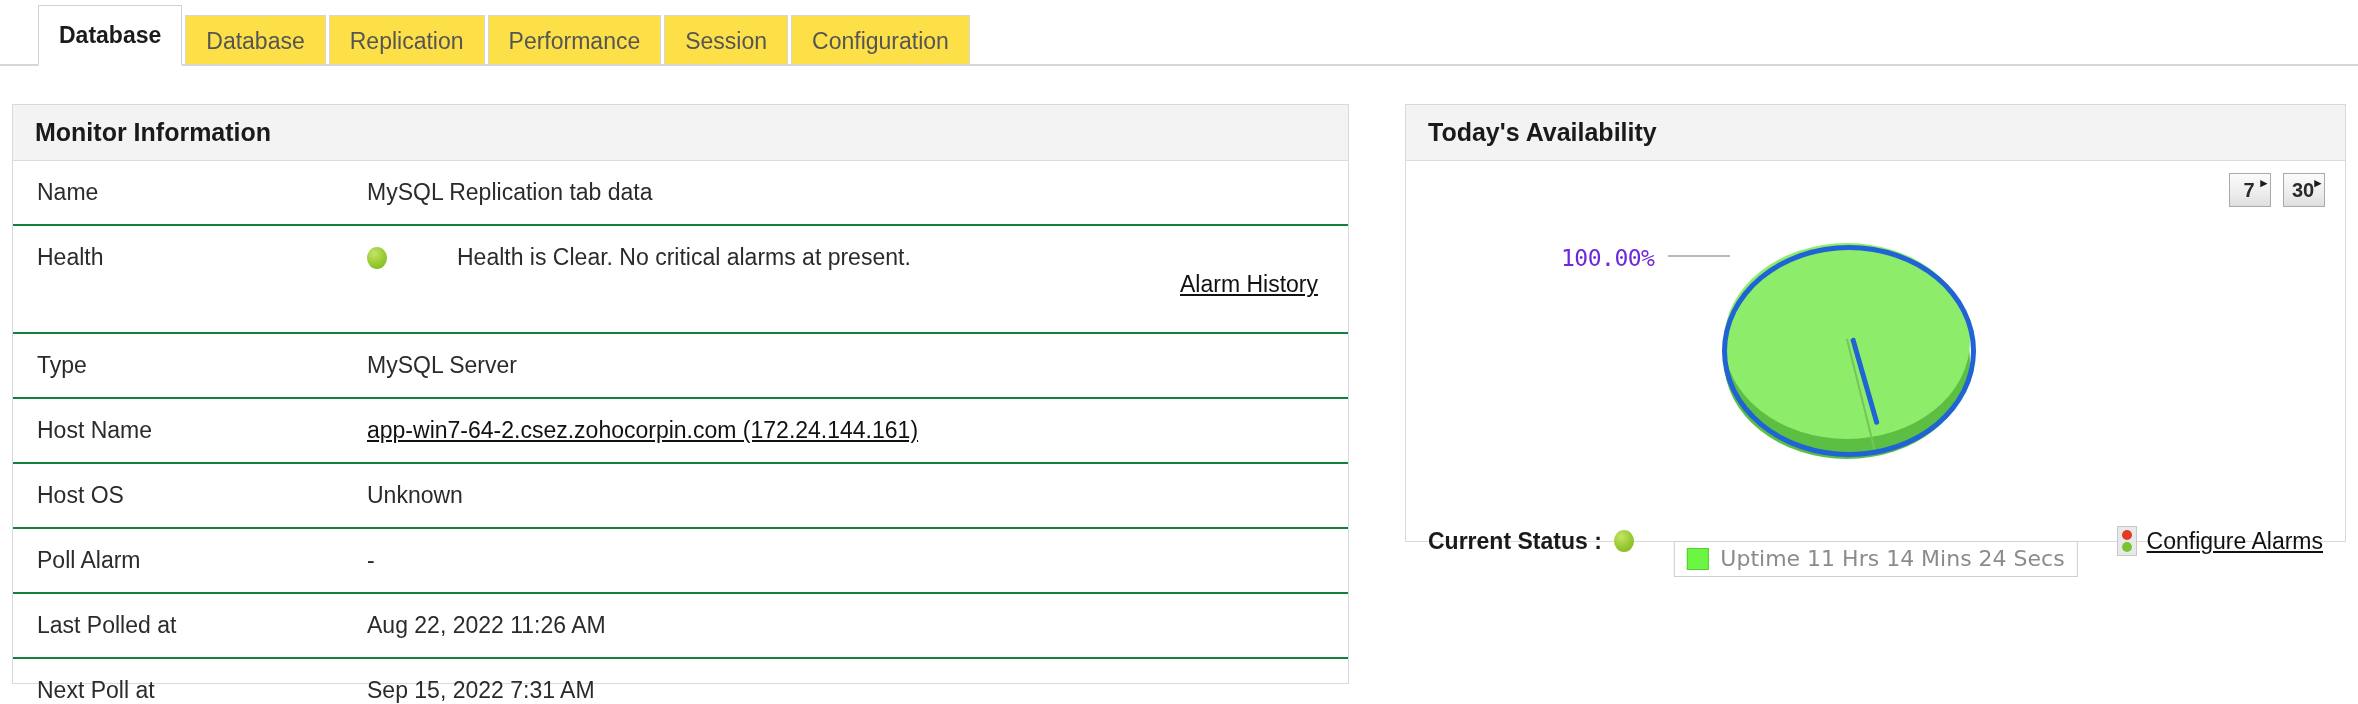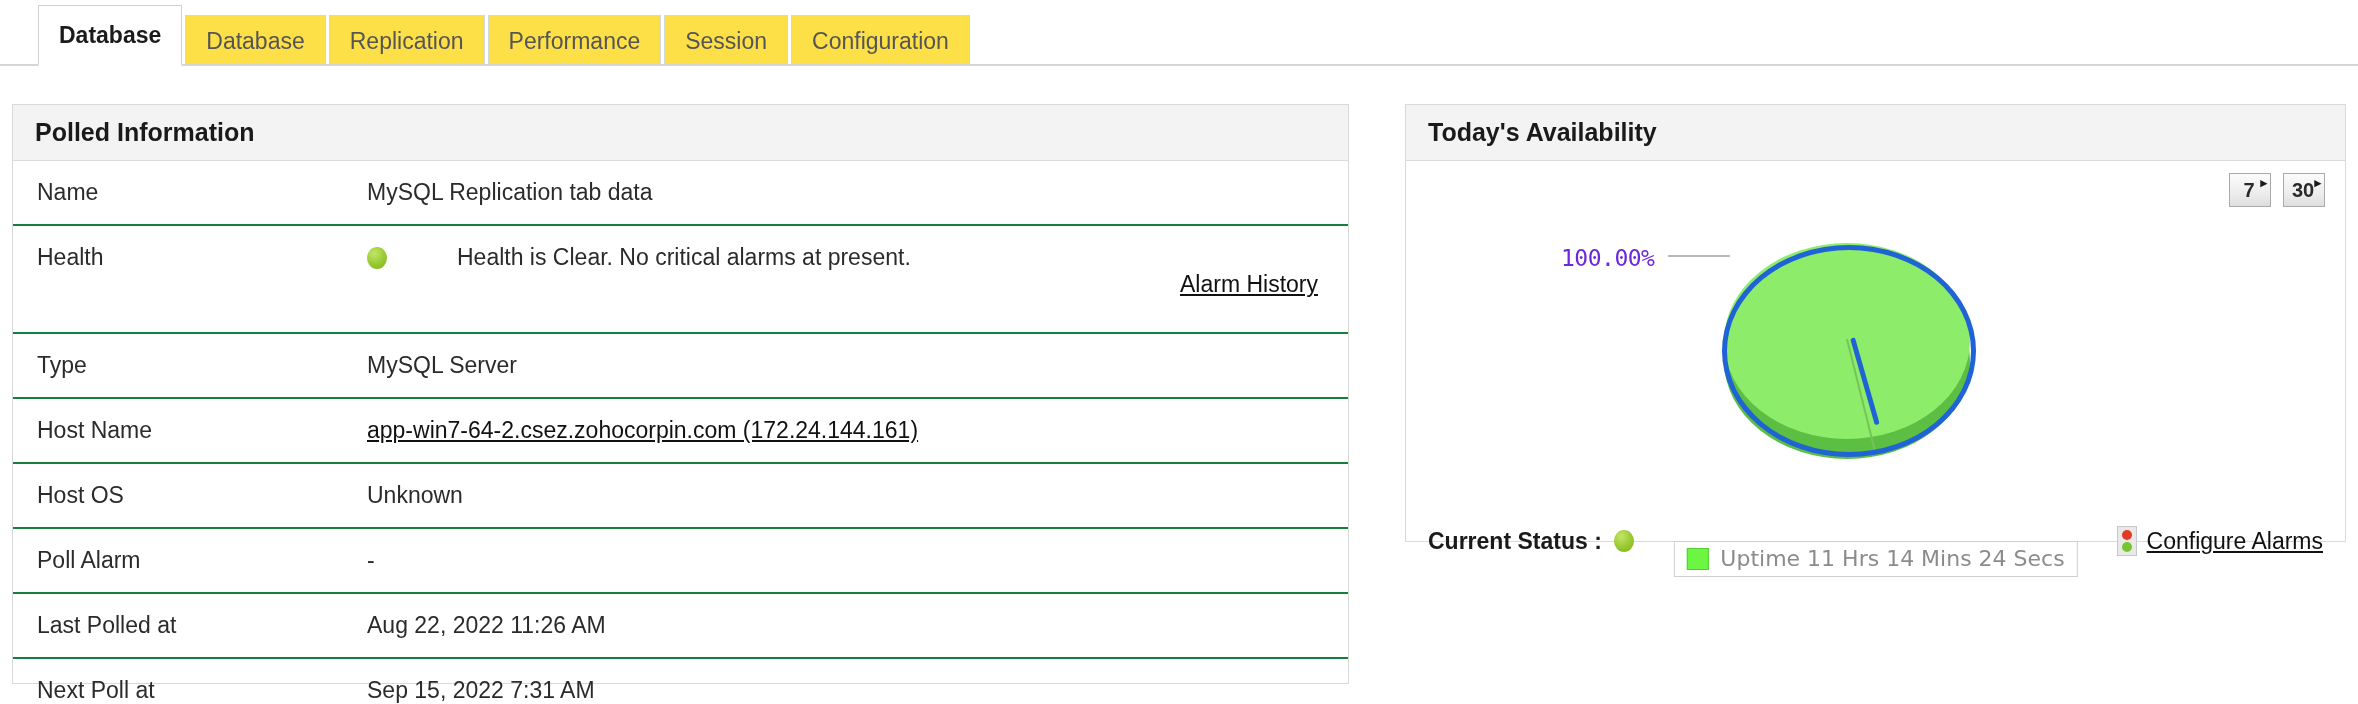--- a/index.html
+++ b/index.html
@@ -379,21 +379,21 @@
       </div>
     <div class="tab">
         <span>Configuration</span>
       </div>
   </div>
   <div class="tabstrip-rule"></div>
 </div>
 
 <div class="panel" id="monitor-panel">
   <div class="panel-head">
-    <span class="panel-title">Polled Information</span>
+    <span class="panel-title">Monitor Information</span>
   </div>
 
   <table class="info-table">
     <tbody>
       <tr>
         <td class="cell-label">Name</td>
         <td class="cell-value">MySQL Replication tab data</td>
       </tr>
 
       <tr>

